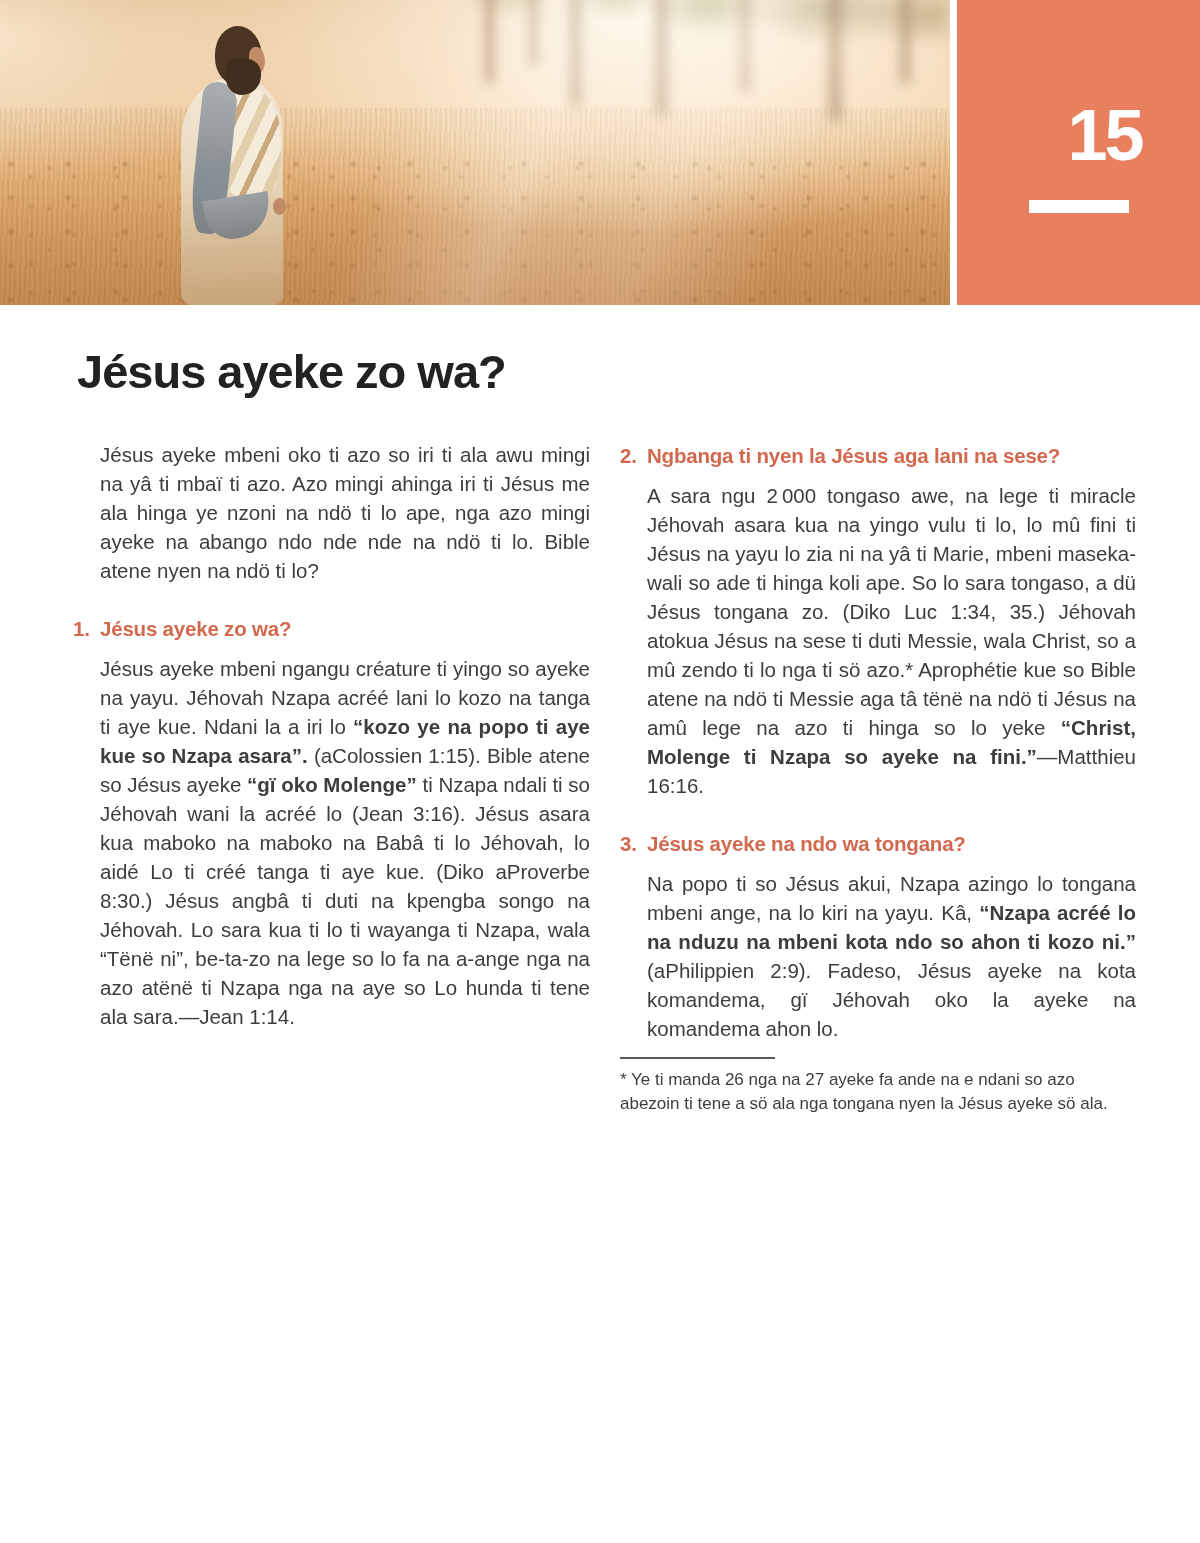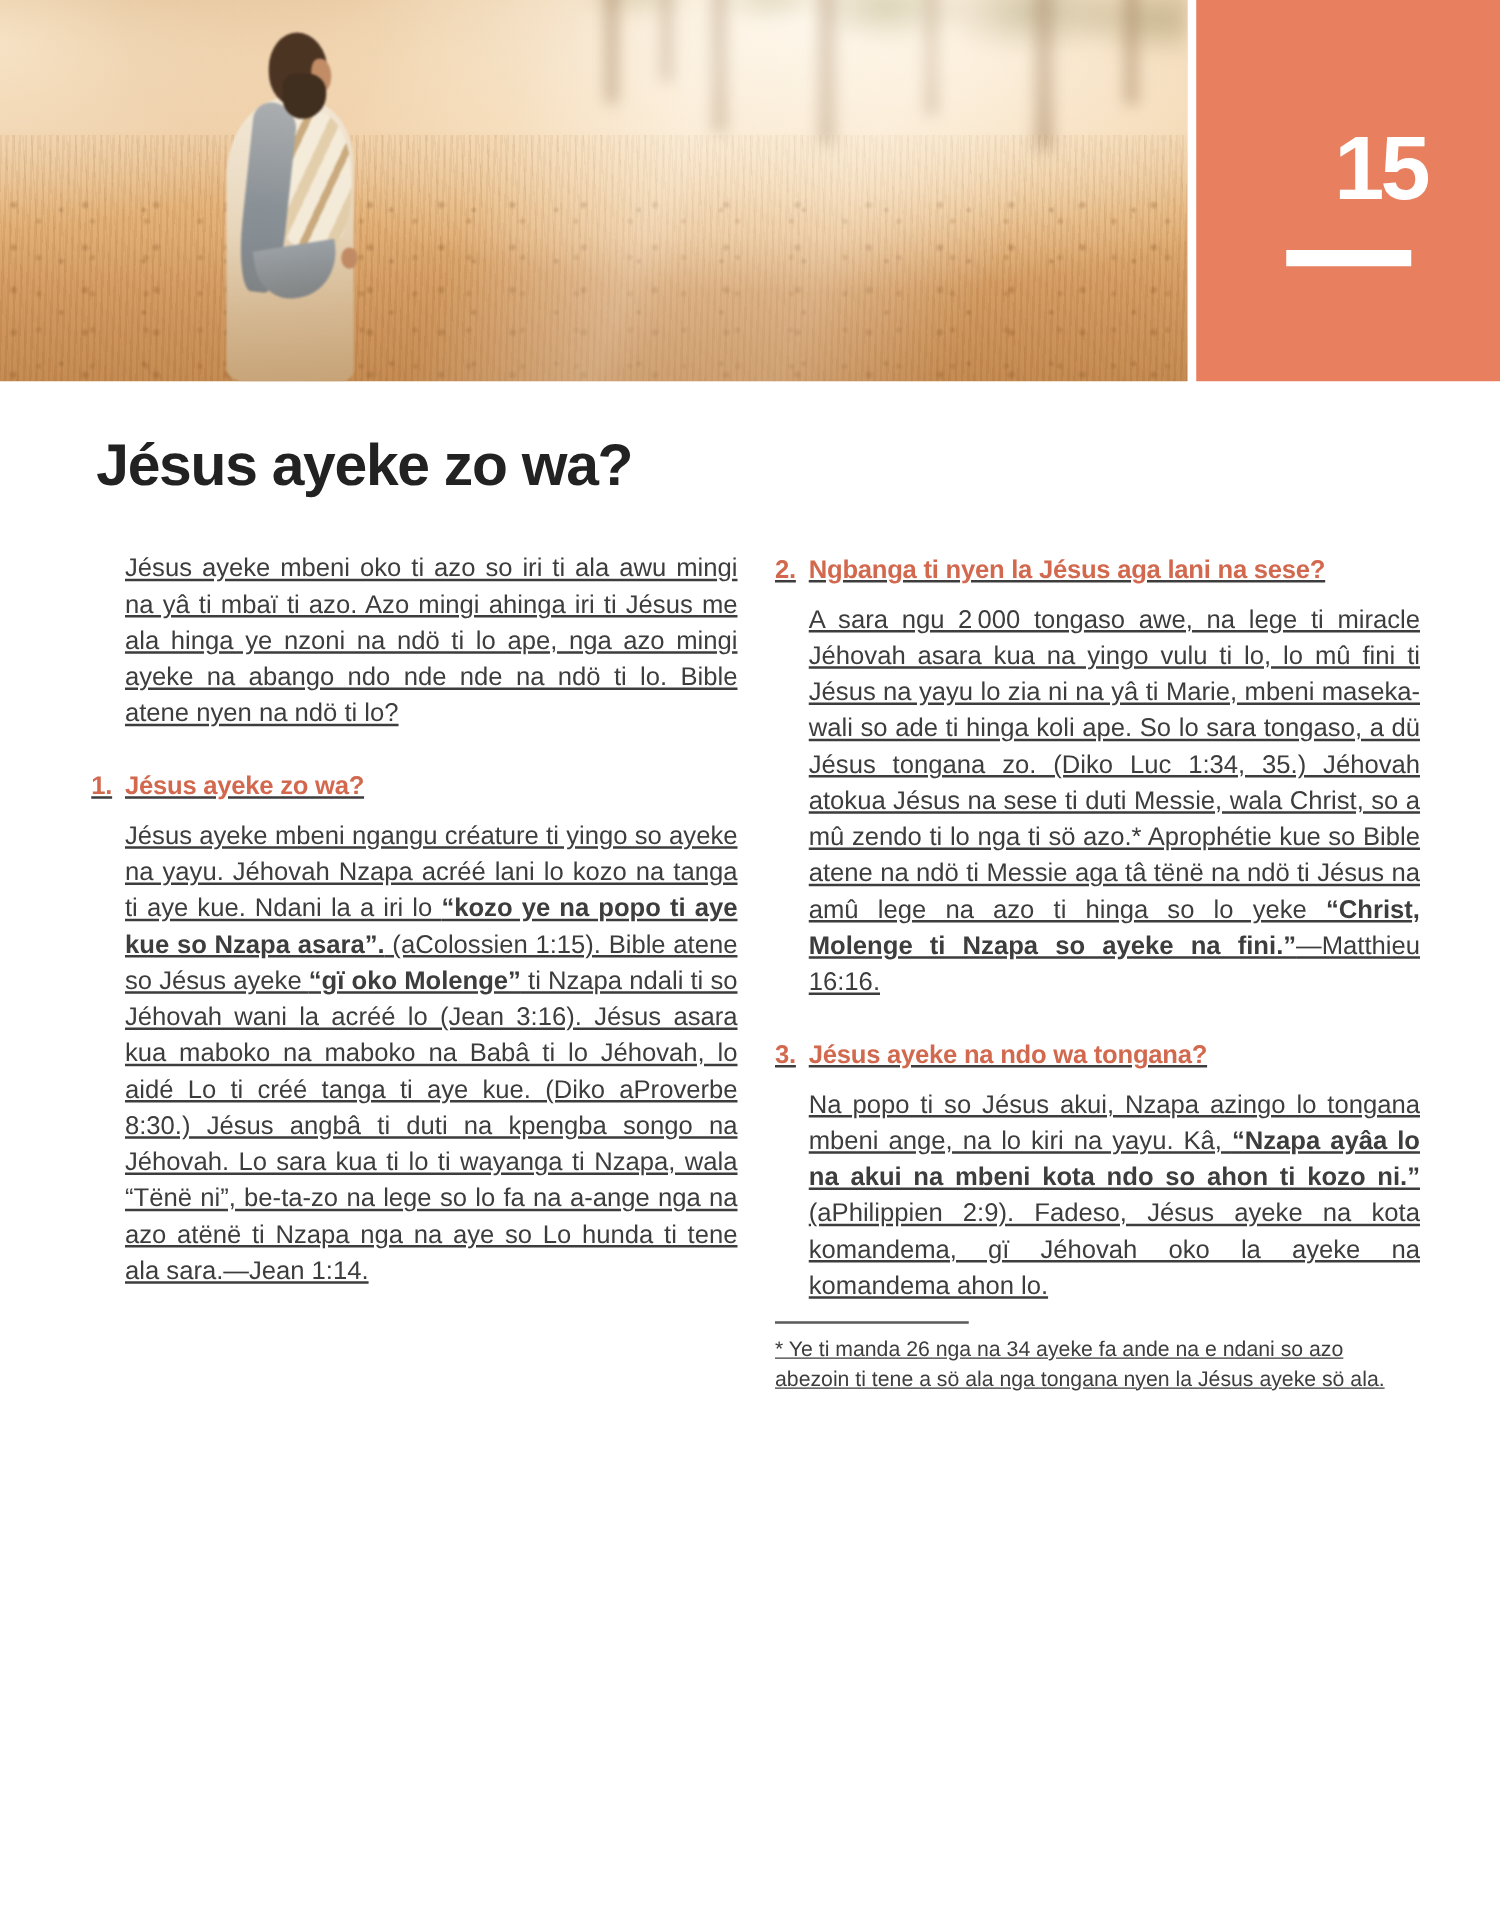--- a/index.html
+++ b/index.html
@@ -104,21 +104,21 @@
   }
 
   
   .title {
     position:absolute; left:77px; top:344px; margin:0;
     font-size:47px; line-height:1.2; font-weight:700; letter-spacing:-1px;
     color:var(--title,#222222);
   }
 
   
-  .col { position:absolute; font-size:20.5px; line-height:29px; color:var(--text,#3d3d3d);text-decoration:underline; }
+  .col { position:absolute; font-size:20.5px; line-height:29px; color:var(--text,#3d3d3d); }
   .col-left  { left:73px;  top:440px; width:517px; }
   .col-right { left:620px; top:443px; width:516px; }
 
   .body { margin:0 0 0 27px; text-align:justify; }
   .body b { font-weight:700; }
 
   .heading {
     display:flex; margin:31px 0 12px 0; font-size:20.5px; line-height:26px;
     font-weight:700; letter-spacing:-0.2px; color:var(--heading,#d2694e);
   }
@@ -188,19 +188,19 @@
     <h2 class="heading">
       <span class="num">2.</span>
       <span class="htext">Ngbanga ti nyen la Jésus aga lani na sese?</span>
     </h2>
     <p class="body"><span>A sara ngu 2 000 tongaso awe, na lege ti miracle Jéhovah asara kua na yingo vulu ti lo, lo mû fini ti Jésus na yayu lo zia ni na yâ ti Marie, mbeni maseka-wali so ade ti hinga koli ape. So lo sara tongaso, a dü Jésus tongana zo. (Diko Luc 1:34, 35.) Jéhovah atokua Jésus na sese ti duti Messie, wala Christ, so a mû zendo ti lo nga ti sö azo.* Aprophétie kue so Bible atene na ndö ti Messie aga tâ tënë na ndö ti Jésus na amû lege na azo ti hinga so lo yeke </span><b>“Christ, Molenge ti Nzapa so ayeke na fini.”</b><span>—Matthieu 16:16.</span></p>
 
     <h2 class="heading">
       <span class="num">3.</span>
       <span class="htext">Jésus ayeke na ndo wa tongana?</span>
     </h2>
-    <p class="body"><span>Na popo ti so Jésus akui, Nzapa azingo lo tongana mbeni ange, na lo kiri na yayu. Kâ, </span><b>“Nzapa ayâa lo na akui na mbeni kota ndo so ahon ti kozo ni.”</b><span> (aPhilippien 2:9). Fadeso, Jésus ayeke na kota komandema, gï Jéhovah oko la ayeke na komandema ahon lo.</span></p>
+    <p class="body"><span>Na popo ti so Jésus akui, Nzapa azingo lo tongana mbeni ange, na lo kiri na yayu. Kâ, </span><b>“Nzapa acréé lo na nduzu na mbeni kota ndo so ahon ti kozo ni.”</b><span> (aPhilippien 2:9). Fadeso, Jésus ayeke na kota komandema, gï Jéhovah oko la ayeke na komandema ahon lo.</span></p>
 
     <div class="footnote-sep"></div>
-    <p class="footnote">* Ye ti manda 26 nga na 34 ayeke fa ande na e ndani so azo abezoin ti tene a sö ala nga tongana nyen la Jésus ayeke sö ala.</p>
+    <p class="footnote">* Ye ti manda 26 nga na 27 ayeke fa ande na e ndani so azo abezoin ti tene a sö ala nga tongana nyen la Jésus ayeke sö ala.</p>
   </div>
 
 </div>
 
 </body></html>

